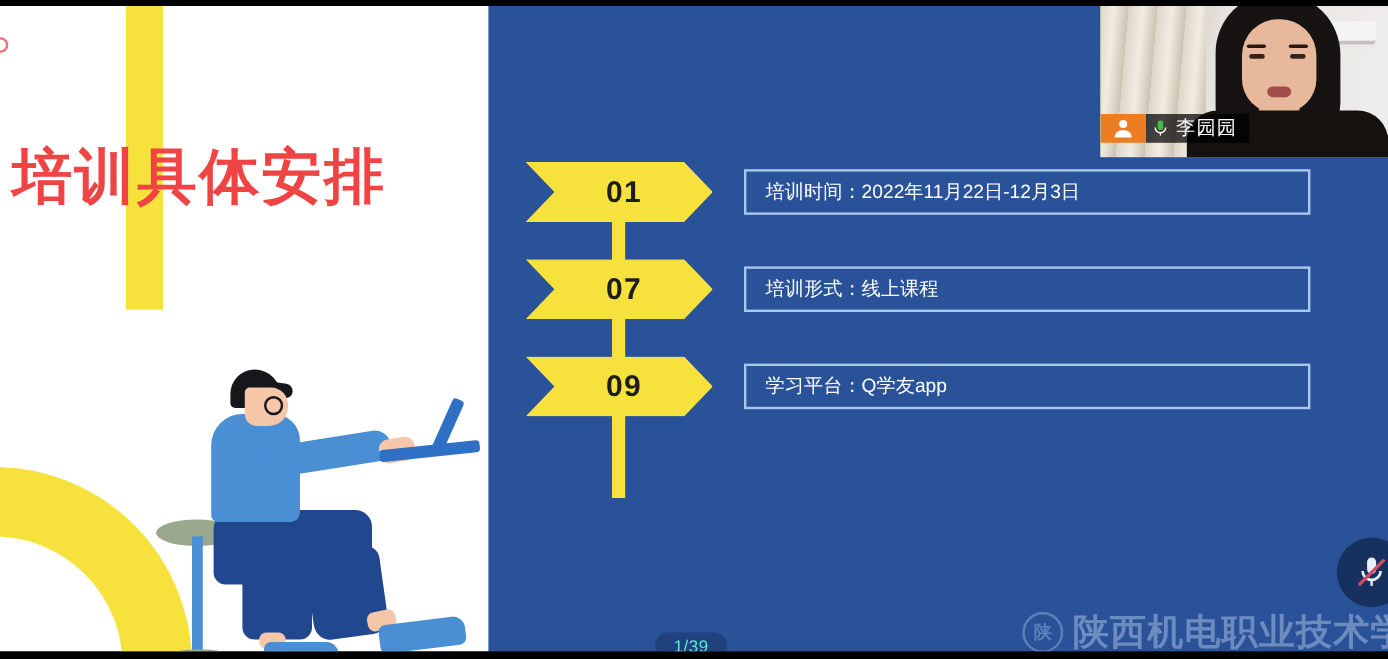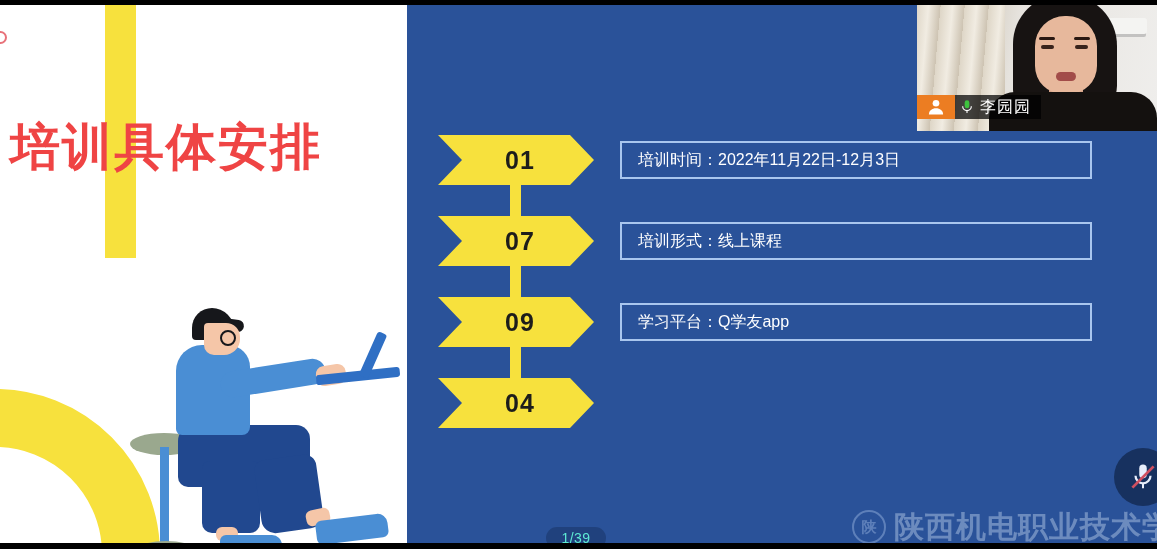--- a/index.html
+++ b/index.html
@@ -498,23 +498,20 @@
       <div class="chevron-spine"></div>
       <div class="chevron c1">
         <span>01</span>
       </div>
       <div class="chevron c2">
         <span>07</span>
       </div>
       <div class="chevron c3">
         <span>09</span>
       </div>
-      <div class="chevron c4">
-        <span>04</span>
-      </div>
     </div>
 
     <div class="bar-col">
       <div class="info-bar b1">
         <span>培训时间：2022年11月22日-12月3日</span>
       </div>
       <div class="info-bar b3">
         <span>学习平台：Q学友app</span>
       </div>
       <div class="info-bar b2">

